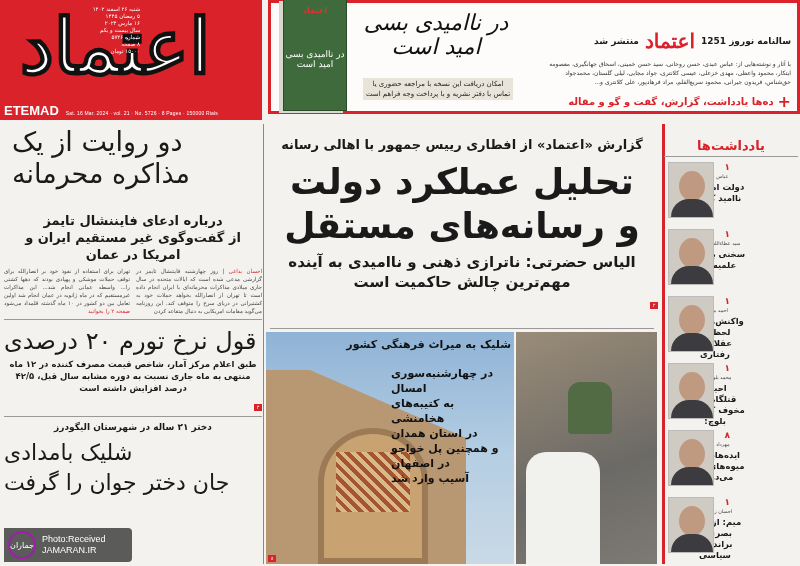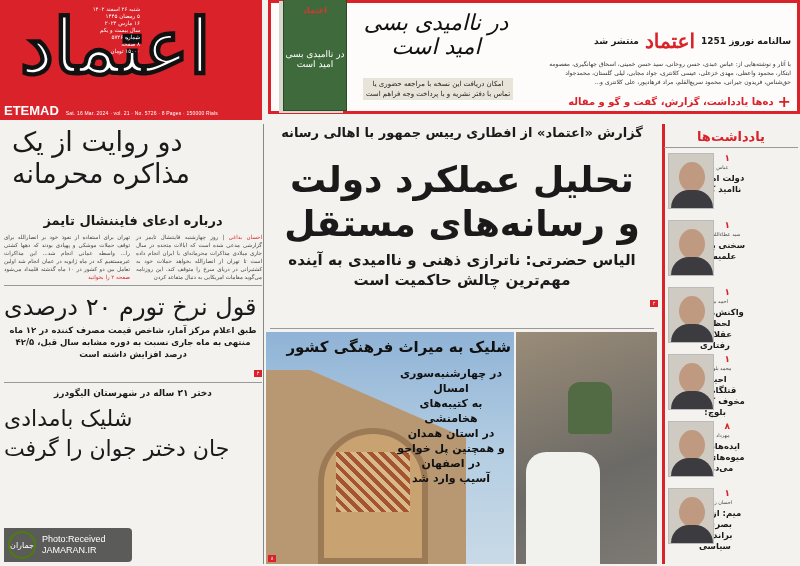--- a/index.html
+++ b/index.html
@@ -28,37 +28,37 @@
   .left-col{left:4px;top:124px;width:258px;height:440px}
   .vrule{background:#888;width:1px}
   .h-xl{font-size:27px;font-weight:normal;line-height:32px;text-align:left}
   .h-md{font-size:13px;font-weight:bold;line-height:17px;text-align:center}
   .h-sm{font-size:10px;font-weight:bold;line-height:14px;text-align:center}
   .body-txt{font-size:5.5px;line-height:8px;color:#444;text-align:justify}
   .red{color:#d9222a}
   .hr{height:1px;background:#999}
   .pg{display:inline-block;width:8px;height:7px;background:#d9222a;color:#fff;font-size:5px;text-align:center;line-height:7px}
   .watermark{position:absolute;left:4px;top:528px;width:128px;height:34px;background:rgba(40,40,40,.75);border-radius:0 4px 4px 0;color:#fff;direction:ltr;display:flex;align-items:center;gap:6px;padding-left:4px}
-  .wm-circle{width:28px;height:28px;border-radius:50%;border:2px solid #4d7c0f;font-size:8px;display:flex;align-items:center;justify-content:center}
+  .wm-circle{width:28px;height:28px;border-radius:50%;border:2px solid #a21caf;font-size:8px;display:flex;align-items:center;justify-content:center}
   .wm-text{font-size:9px;line-height:11px;font-family:"Liberation Sans",sans-serif}
   
   .center-col{left:266px;top:124px;width:392px;height:440px}
   .kicker{font-size:13px;font-weight:bold;text-align:center;line-height:18px}
   .mega{font-size:36px;font-weight:bold;line-height:44px;text-align:center;font-family:"DejaVu Sans",sans-serif;letter-spacing:-1px}
   .deck{font-size:15px;font-weight:bold;line-height:20px;text-align:center}
   .photo{position:absolute;left:266px;top:332px;width:391px;height:232px;overflow:hidden}
   .ph-left{position:absolute;left:0;top:0;width:248px;height:232px;background:linear-gradient(180deg,#8fb3d6 0%,#b6cfe3 55%,#c9d9e6 100%)}
   .building{position:absolute;left:0;top:38px;width:200px;height:194px;background:#b89873;clip-path:polygon(0 0,22% 0,100% 35%,100% 100%,0 100%)}
   .arch{position:absolute;left:52px;top:96px;width:110px;height:136px;background:#c9a272;border-radius:55px 55px 0 0;border:6px solid #9c7a55}
   .arch:before{content:"";position:absolute;left:12px;top:18px;width:74px;height:60px;background:repeating-linear-gradient(45deg,#a4542e 0 4px,#d8b98c 4px 8px)}
   .ph-right{position:absolute;left:250px;top:0;width:141px;height:232px;background:linear-gradient(160deg,#9a8c78,#6c6a66 60%,#7d7a74)}
   .person1{position:absolute;left:52px;top:50px;width:44px;height:52px;background:#526b45;border-radius:12px 12px 4px 4px}
   .person2{position:absolute;left:10px;top:120px;width:74px;height:112px;background:#f1f1ee;border-radius:20px 20px 0 0}
-  .ph-title{position:absolute;right:146px;top:6px;font-size:15px;font-weight:bold;color:#111;white-space:nowrap}
-  .ph-cap{position:absolute;right:146px;top:34px;font-size:11px;font-weight:bold;line-height:15px;text-align:center;color:#111;width:120px}
+  .ph-title{position:absolute;right:146px;top:6px;font-size:11px;font-weight:bold;color:#111;white-space:nowrap}
+  .ph-cap{position:absolute;right:146px;top:34px;font-size:11px;font-weight:bold;line-height:15px;text-align:left;color:#111;width:120px}
   
   .right-col{left:664px;top:124px;width:134px;height:440px}
   .rbar{position:absolute;left:662px;top:124px;width:3px;height:440px;background:#d9222a}
   .notes-title{font-size:13px;font-weight:bold;color:#d9222a;text-align:center;border-bottom:1px solid #999;padding-bottom:3px}
   .note{position:relative;height:62px;margin-top:5px}
   .note .num{position:absolute;right:68px;top:0;font-size:9px;font-weight:bold;color:#d9222a}
   .note .auth{position:absolute;right:52px;top:11px;font-size:5px;color:#444;width:60px;text-align:center}
   .note .ttl{position:absolute;right:50px;top:20px;width:66px;font-size:8.5px;font-weight:bold;line-height:11px;text-align:center}
   .note .pic{position:absolute;left:4px;top:0;width:46px;height:56px;background:#cfcac2;border:1px solid #bbb;overflow:hidden}
   .note .pic:before{content:"";position:absolute;left:10px;top:8px;width:26px;height:30px;border-radius:50%;background:#c09a80}
@@ -99,20 +99,21 @@
     </div>
     <div class="ad-authors">با آثار و نوشته‌هایی از: عباس عبدی، حسن روحانی، سید حسن خمینی، اسحاق جهانگیری، معصومه ابتکار، محمود واعظی، مهدی خزعلی، عیسی کلانتری، جواد مجابی، لیلی گلستان، محمدجواد حق‌شناس، فریدون جیرانی، محمود سریع‌القلم، مراد فرهادپور، علی کلانتری و...</div>
     <div class="ad-plus"><span class="p">+</span><span>ده‌ها یادداشت، گزارش، گفت و گو و مقاله</span></div>
   </div>
 </div>
 
 <div class="abs left-col">
   <div>
     <div class="h-xl" style="padding:2px 8px">دو روایت از یک مذاکره محرمانه</div>
     <div class="h-md" style="margin-top:20px">درباره ادعای فایننشال تایمز</div>
+    <div class="h-md">از گفت‌وگوی غیر مستقیم ایران و امریکا در عمان</div>
     <div style="display:flex;gap:6px;margin-top:4px">
       <div class="body-txt" style="flex:1"><span class="red">احسان بداغی</span> | <span>روز چهارشنبه فایننشال تایمز در گزارشی مدعی شده است که ایالات متحده در سال جاری میلادی مذاکرات محرمانه‌ای با ایران انجام داده است تا تهران از انصارالله بخواهد حملات خود به کشتیرانی در دریای سرخ را متوقف کند. این روزنامه می‌گوید مقامات امریکایی به دنبال متقاعد کردن</span></div>
       <div class="body-txt" style="flex:1"><span>تهران برای استفاده از نفوذ خود بر انصارالله برای توقف حملات موشکی و پهپادی بودند که دهها کشتی را... واسطه عمانی انجام شد... این مذاکرات غیرمستقیم که در ماه ژانویه در عمان انجام شد اولین تعامل بین دو کشور در ۱۰ ماه گذشته قلمداد می‌شود</span> <span class="red">صفحه ۲ را بخوانید</span></div>
     </div>
   </div>
   <div class="hr" style="margin:4px 0"></div>
   <div>
     <div class="h-xl" style="font-size:24px;line-height:34px">قول نرخ تورم ۲۰ درصدی</div>
     <div class="h-sm" style="font-size:8.5px;line-height:12px">طبق اعلام مرکز آمار، شاخص قیمت مصرف کننده در ۱۲ ماه منتهی به ماه جاری نسبت به دوره مشابه سال قبل، ۴۲/۵ درصد افزایش داشته است</div>
     <span class="pg">۴</span>
@@ -130,22 +131,22 @@
 <div class="watermark">
   <div class="wm-circle">جماران</div>
   <div class="wm-text">
     <div>Photo:Received</div>
     <div>JAMARAN.IR</div>
   </div>
 </div>
 
 <div class="abs center-col">
   <div>
-    <div class="kicker" style="margin-top:0">گزارش «اعتماد» از افطاری رییس جمهور با اهالی رسانه</div>
-    <div class="mega" style="margin-top:16px">تحلیل عملکرد دولت</div>
+    <div class="kicker" style="margin-top:12px">گزارش «اعتماد» از افطاری رییس جمهور با اهالی رسانه</div>
+    <div class="mega" style="margin-top:6px">تحلیل عملکرد دولت</div>
     <div class="mega">و رسانه‌های مستقل</div>
     <div class="deck" style="margin-top:4px">الیاس حضرتی: ناترازی ذهنی و ناامیدی به آینده</div>
     <div class="deck">مهم‌ترین چالش حاکمیت است</div>
     <span class="pg">۲</span>
   </div>
 </div>
 <div class="abs hr" style="left:270px;top:328px;width:384px"></div>
 
 <div class="photo">
   <div class="ph-left">
@@ -163,21 +164,21 @@
     <div>در استان همدان</div>
     <div>و همچنین پل خواجو</div>
     <div>در اصفهان</div>
     <div>آسیب وارد شد</div>
   </div>
   <span class="pg" style="position:absolute;left:2px;bottom:2px">۸</span>
 </div>
 
 <div class="rbar"></div>
 <div class="abs right-col">
-  <div class="notes-title" style="margin-top:5px">یادداشت‌ها</div>
+  <div class="notes-title" style="margin-top:14px">یادداشت‌ها</div>
   <div class="note">
     <div class="num">۱</div>
     <div class="auth">عباس عبدی</div>
     <div class="ttl">دولت امیدزا یا ناامید کننده؟</div>
     <div class="pic"></div>
   </div>
   <div class="note">
     <div class="num">۱</div>
     <div class="auth">سید عطاءالله مهاجرانی</div>
     <div class="ttl">سخنی با حوزه علمیه قم!</div>

